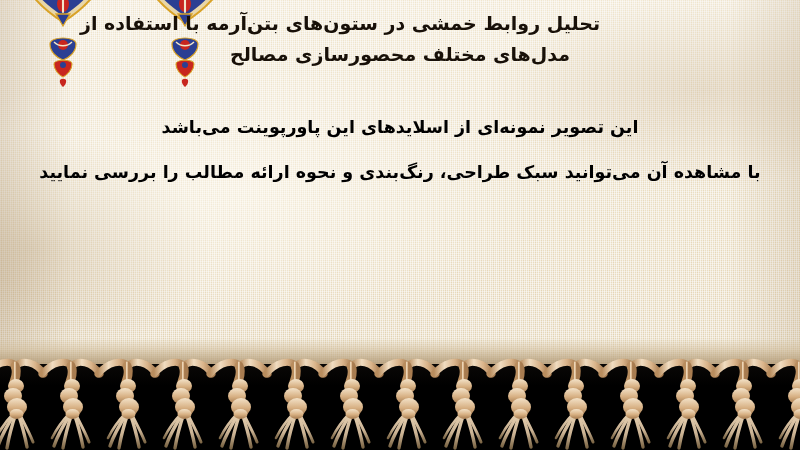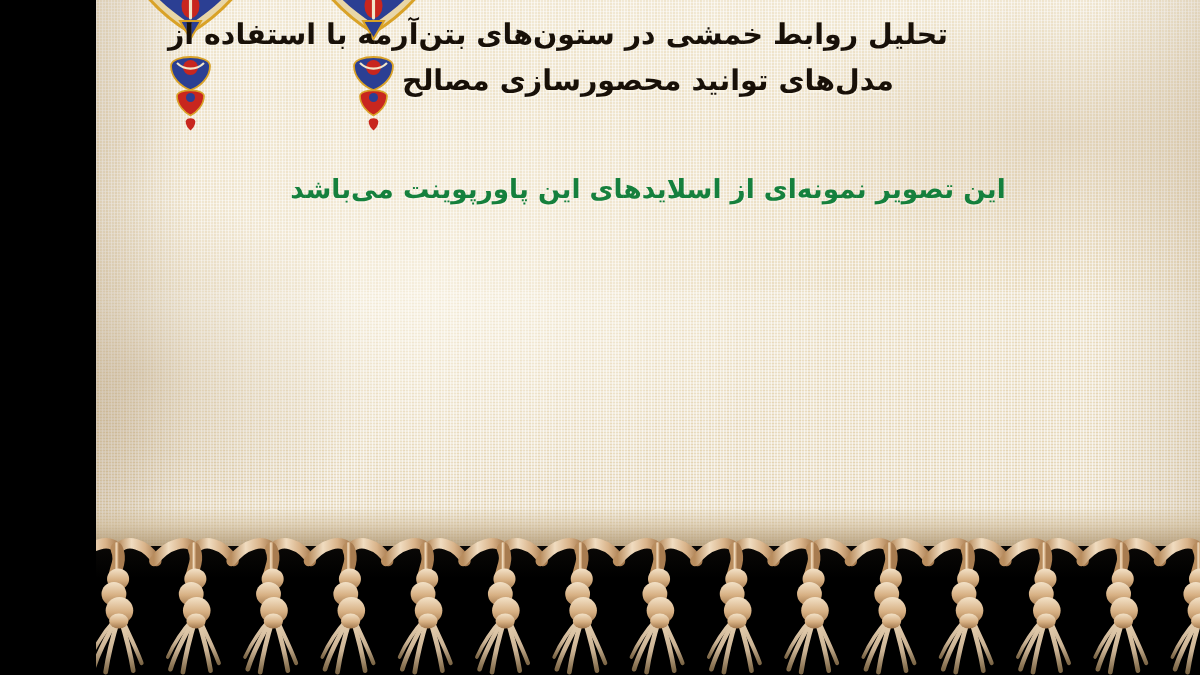--- a/index.html
+++ b/index.html
@@ -1,21 +1,21 @@
 <!DOCTYPE html>
 <html lang="fa" dir="rtl"><head>
 <meta charset="utf-8">
 <title>Slide</title>
 <style>
   html,body{margin:0;padding:0;background:#000;}
   *{box-sizing:border-box;}
 
   .slide{
     position:relative;
-    width:736px;height:450px;
+    width:800px;height:450px;
     overflow:hidden;
     font-family:"DejaVu Sans","Liberation Sans",sans-serif;
     background:#e4d8c0;
   }
 
   
   .paper{
     position:absolute;inset:0;
     background:
       
@@ -60,21 +60,21 @@
     text-shadow:0 1px 0 rgba(255,250,238,.45);
     padding:0 14px 0 14px;
     direction:rtl;
   }
   .title .ln{display:block;}
   .title .ln.l1{padding-right:120px;}
 
   .body{
     position:absolute;top:105px;left:0;right:0;
     text-align:center;
-    color:#15803d;
+    color:#000000;
     font-size:17.5px;line-height:2.58;
     font-weight:bold;
     direction:rtl;
     text-shadow:0 1px 0 rgba(255,250,238,.40);
   }
   .body .ln{display:block;white-space:nowrap;}
 
   
   .band{
     position:absolute;left:0;right:0;bottom:0;height:86px;
@@ -164,25 +164,26 @@
       <g transform="translate(185,44)">
         <use href="#pendant"></use>
       </g>
     </svg>
   </div>
 
   <div class="textwrap">
 
     <div class="title">
       <span class="ln l1">تحلیل روابط خمشی در ستون‌های بتن‌آرمه با استفاده از</span>
-      <span class="ln l2">مدل‌های توانید محصورسازی مصالح</span>
+      <span class="ln l2">مدل‌های مختلف محصورسازی مصالح</span>
     </div>
 
     <div class="body">
       <span class="ln">این تصویر نمونه‌ای از اسلایدهای این پاورپوینت می‌باشد</span>
+      <span class="ln">با مشاهده آن می‌توانید سبک طراحی، رنگ‌بندی و نحوه ارائه مطالب را بررسی نمایید</span>
     </div>
 
   </div>
 
   <div class="bandtop"></div>
   <div class="band"></div>
 
   <div class="fringe">
     <svg viewBox="0 0 800 108" preserveAspectRatio="none" xmlns="http://www.w3.org/2000/svg">
       <defs>

